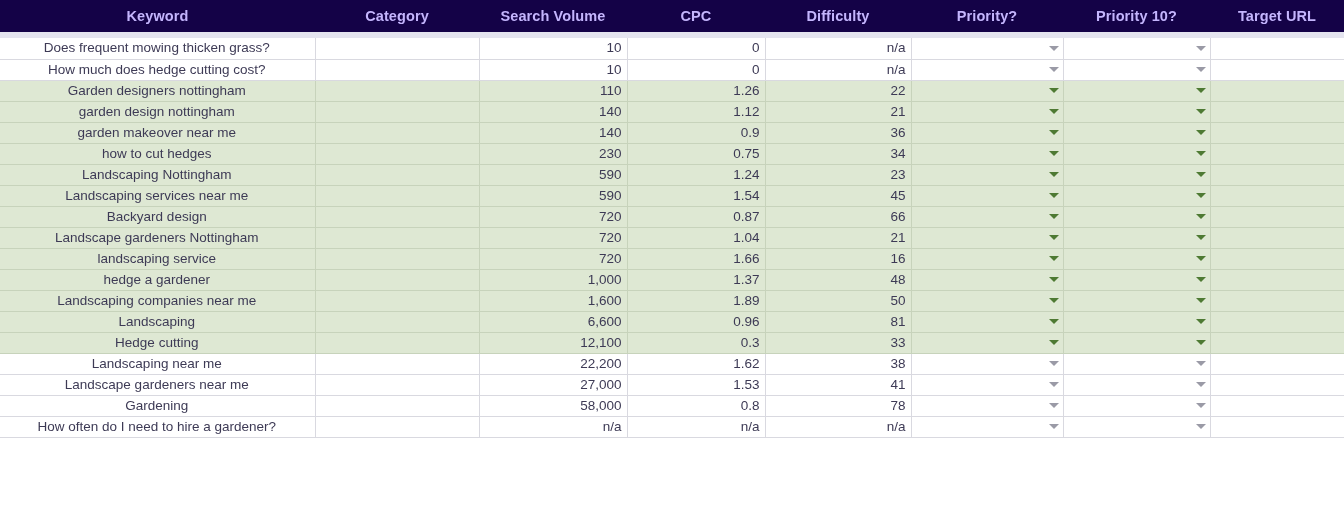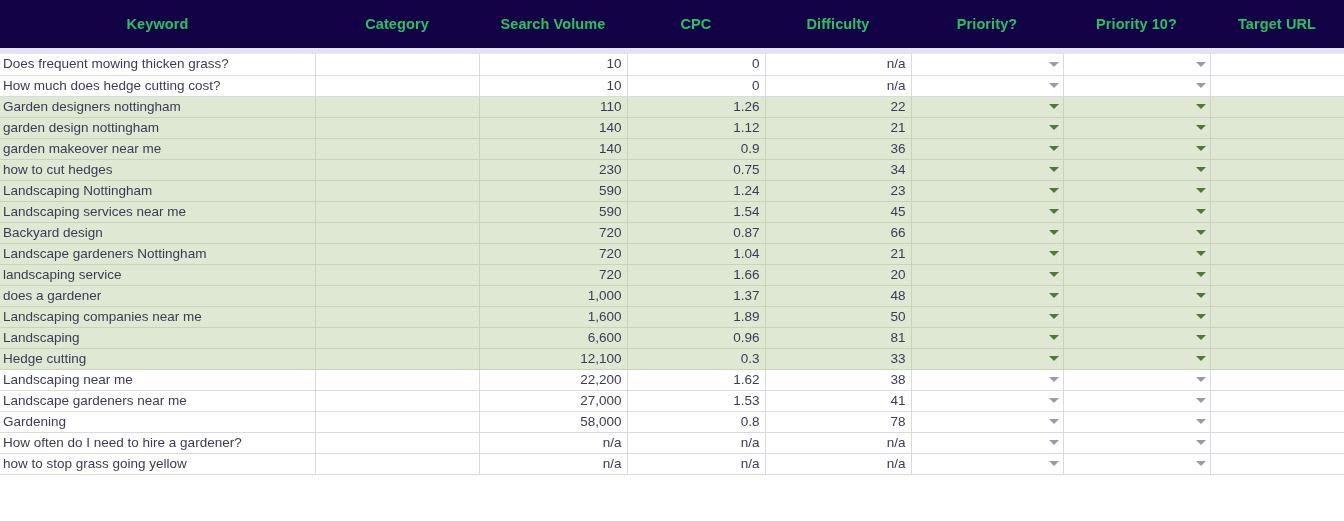--- a/index.html
+++ b/index.html
@@ -28,25 +28,25 @@
     table-layout: fixed;
   }
 
   
   thead tr.header-row {
     height: 32px;
     background: #140247;
   }
   thead th {
     background: #140247;
-    color: #22c55e;
+    color: #c4b5fd;
     font-size: 14.5px;
     font-weight: bold;
     text-align: center;
-    padding: 16px;
+    padding: 8px;
     border: none;
     letter-spacing: 0.1px;
     vertical-align: middle;
     white-space: nowrap;
   }
   thead tr.header-underline td {
     height: 6px;
     padding: 0;
     background: #e4e4ef;
     border: none;
@@ -69,21 +69,21 @@
     white-space: nowrap;
     box-sizing: border-box;
     line-height: 20px;
   }
   tbody tr.data-row.highlight td {
     background: #dee8d3;
     border-right: 1px solid #c7d3bb;
     border-bottom: 1px solid #c7d3bb;
   }
 
-  td.col-keyword  { text-align: left;  padding-left: 3px; margin-top: 15px; }
+  td.col-keyword  { text-align: center;  padding-left: 3px; margin-top: 15px; }
   td.col-category { text-align: left; }
   td.col-num      { text-align: right; padding-right: 5px; }
   td.col-select   { text-align: right; padding-right: 4px; position: relative; }
   td.col-url      { text-align: left; border-right: none; }
 
   
   .caret {
     display: inline-block;
     width: 0;
     height: 0;
@@ -236,27 +236,27 @@
           <td class="col-num">21</td>
           <td class="col-select"><span></span><span class="caret"></span></td>
           <td class="col-select"><span></span><span class="caret"></span></td>
           <td class="col-url"></td>
         </tr>
         <tr class="data-row highlight">
           <td class="col-keyword">landscaping service</td>
           <td class="col-category"></td>
           <td class="col-num">720</td>
           <td class="col-num">1.66</td>
-          <td class="col-num">20</td>
-          <td class="col-select"><span></span><span class="caret"></span></td>
-          <td class="col-select"><span></span><span class="caret"></span></td>
-          <td class="col-url"></td>
-        </tr>
-        <tr class="data-row highlight">
-          <td class="col-keyword">does a gardener</td>
+          <td class="col-num">16</td>
+          <td class="col-select"><span></span><span class="caret"></span></td>
+          <td class="col-select"><span></span><span class="caret"></span></td>
+          <td class="col-url"></td>
+        </tr>
+        <tr class="data-row highlight">
+          <td class="col-keyword">hedge a gardener</td>
           <td class="col-category"></td>
           <td class="col-num">1,000</td>
           <td class="col-num">1.37</td>
           <td class="col-num">48</td>
           <td class="col-select"><span></span><span class="caret"></span></td>
           <td class="col-select"><span></span><span class="caret"></span></td>
           <td class="col-url"></td>
         </tr>
         <tr class="data-row highlight">
           <td class="col-keyword">Landscaping companies near me</td>
@@ -321,25 +321,15 @@
         <tr class="data-row">
           <td class="col-keyword">How often do I need to hire a gardener?</td>
           <td class="col-category"></td>
           <td class="col-num">n/a</td>
           <td class="col-num">n/a</td>
           <td class="col-num">n/a</td>
           <td class="col-select"><span></span><span class="caret"></span></td>
           <td class="col-select"><span></span><span class="caret"></span></td>
           <td class="col-url"></td>
         </tr>
-        <tr class="data-row">
-          <td class="col-keyword">how to stop grass going yellow</td>
-          <td class="col-category"></td>
-          <td class="col-num">n/a</td>
-          <td class="col-num">n/a</td>
-          <td class="col-num">n/a</td>
-          <td class="col-select"><span></span><span class="caret"></span></td>
-          <td class="col-select"><span></span><span class="caret"></span></td>
-          <td class="col-url"></td>
-        </tr>
       </tbody>
   </table>
 </div>
 
 </body></html>

